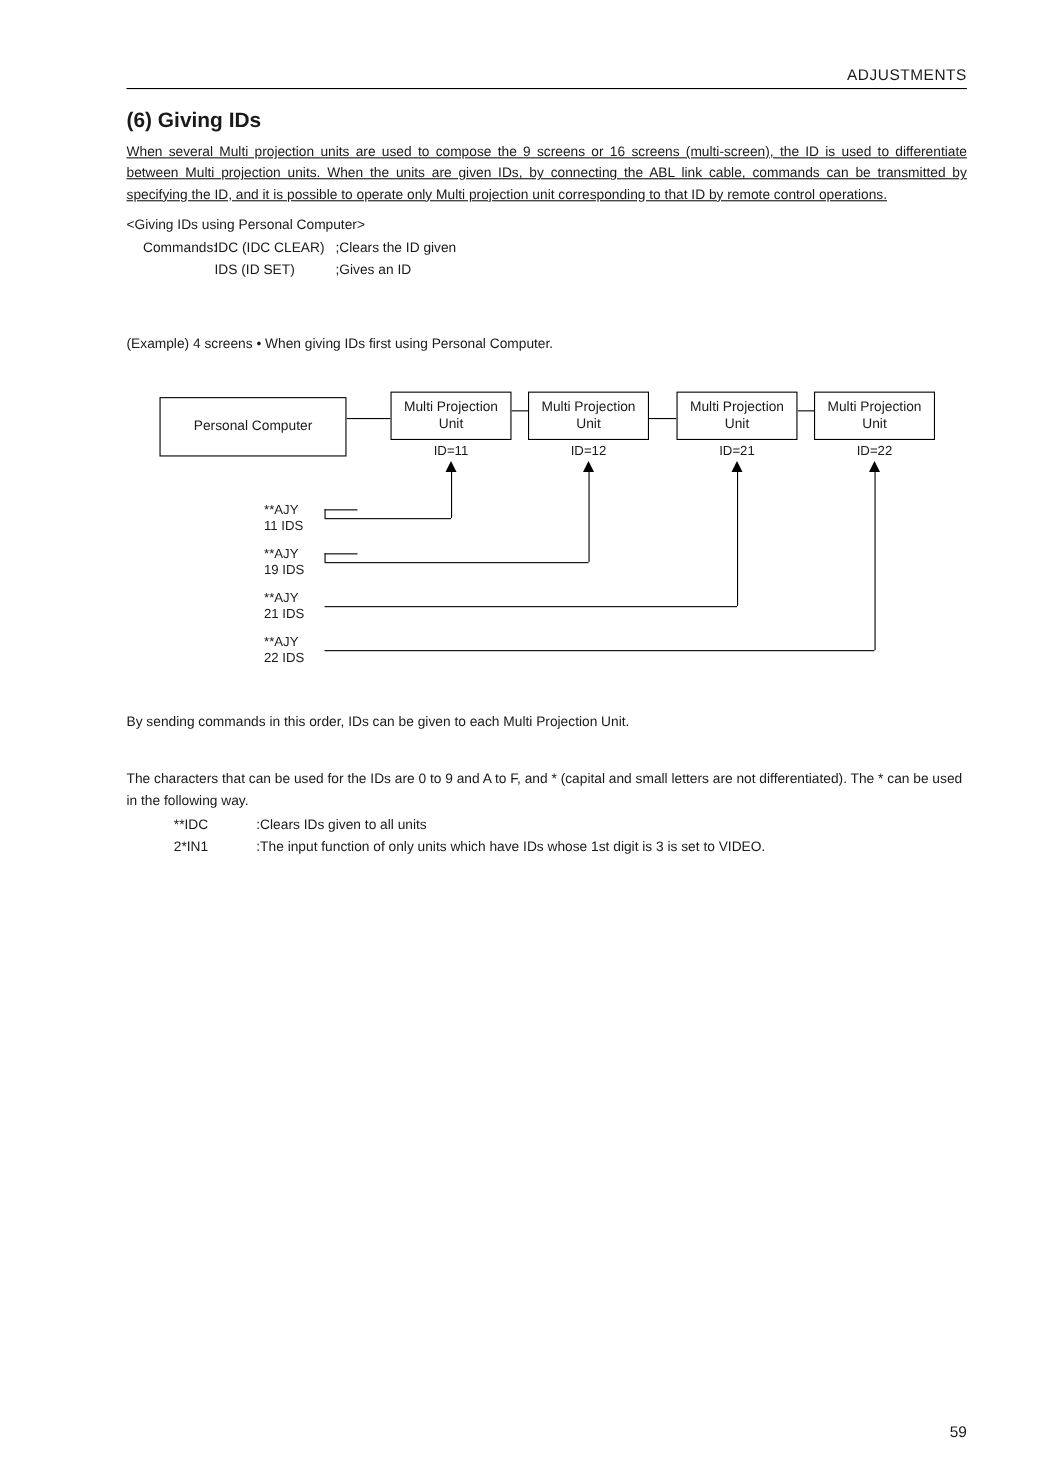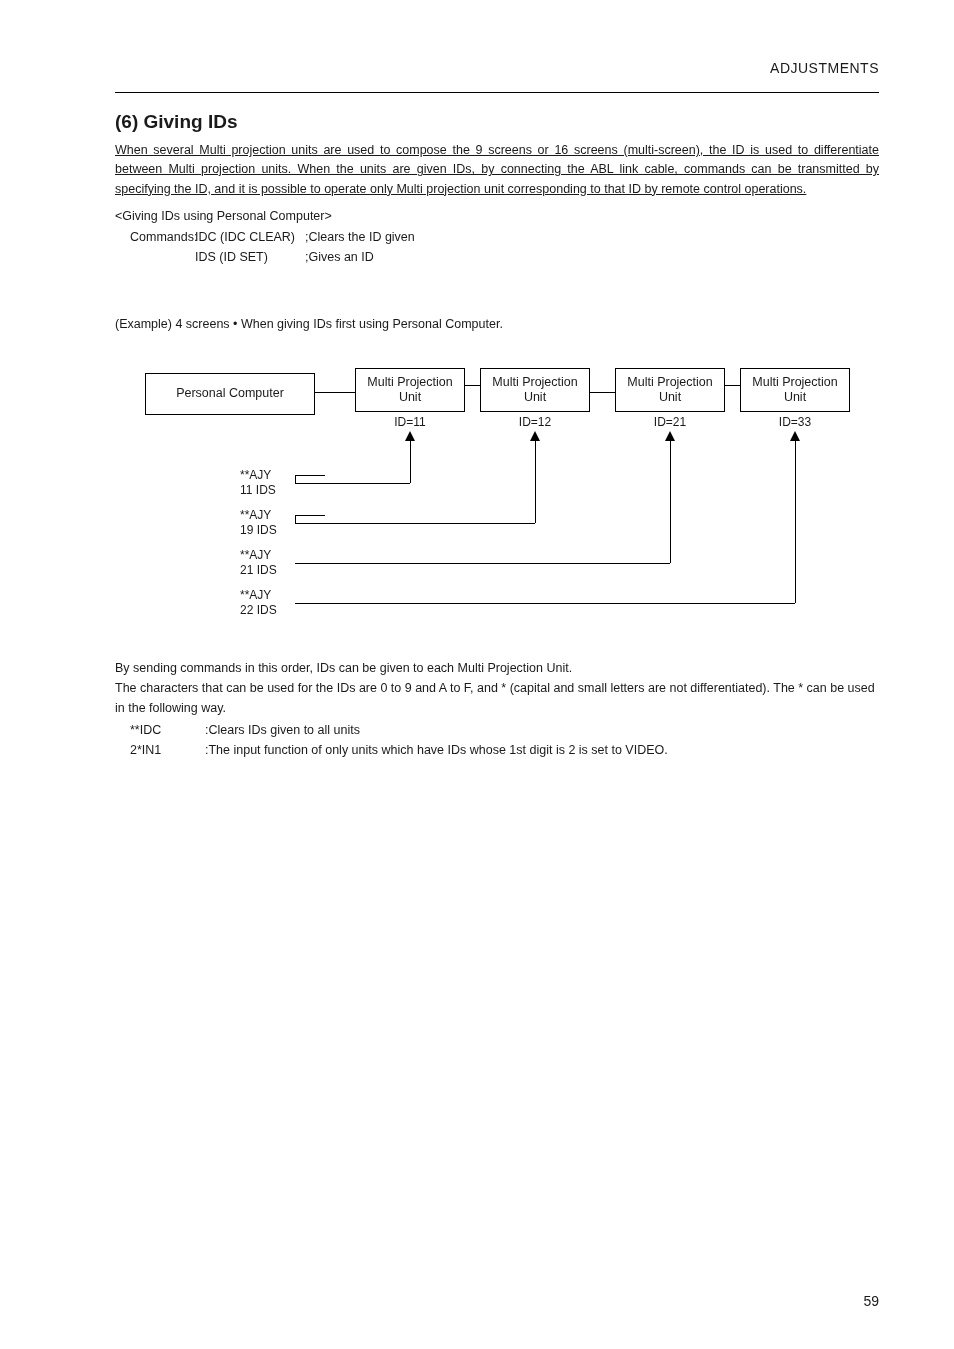--- a/index.html
+++ b/index.html
@@ -13,21 +13,21 @@
     width: 954px;
     height: 1349px;
     box-sizing: border-box;
     padding: 60px 75px 40px 115px;
     position: relative;
   }
   .running-head {
     text-align: right;
     font-size: 14px;
     letter-spacing: 0.5px;
-    padding-bottom: 16px;
+    padding-bottom: 4px;
     border-bottom: 1.5px solid #000;
     margin-bottom: 18px;
   }
   .section-title {
     font-size: 19px;
     font-weight: bold;
     margin-bottom: 8px;
   }
   .body-text {
     font-size: 12.5px;
@@ -70,21 +70,21 @@
     background: #fff;
     font-size: 12.5px;
     display: flex;
     align-items: center;
     justify-content: center;
     text-align: center;
     line-height: 1.25;
     box-sizing: border-box;
     padding: 2px 4px;
   }
-  .pc-box  { left: 0;   top: 10px; width: 170px; height: 42px; }
+  .pc-box  { left: 0;   top: 10px; width: 170px; height: 54px; }
   .u1-box  { left: 210px; top: 5px; width: 110px; height: 44px; }
   .u2-box  { left: 335px; top: 5px; width: 110px; height: 44px; }
   .u3-box  { left: 470px; top: 5px; width: 110px; height: 44px; }
   .u4-box  { left: 595px; top: 5px; width: 110px; height: 44px; }
 
   .idlabel {
     position: absolute;
     top: 52px;
     font-size: 12px;
     width: 110px;
@@ -125,21 +125,21 @@
     width: 1px;
     background: #000;
   }
 
   .closing {
     font-size: 12.5px;
     line-height: 1.6;
   }
   .def-row { display: flex; font-size: 12.5px; line-height: 1.6; }
   .def-indent { width: 15px; flex: 0 0 15px; }
-  .def-term { width: 75px; flex: 0 0 75px; }
+  .def-term { width: 75px; flex: 0 0 75px; margin-left: 28px; }
 
   .page-num {
     position: absolute;
     bottom: 40px;
     right: 75px;
     font-size: 14px;
   }
 </style>
 </head>
 <body>
@@ -183,21 +183,21 @@
 
     <div class="box pc-box">Personal Computer</div>
     <div class="box u1-box">Multi Projection Unit</div>
     <div class="box u2-box">Multi Projection Unit</div>
     <div class="box u3-box">Multi Projection Unit</div>
     <div class="box u4-box">Multi Projection Unit</div>
 
     <div class="idlabel id1">ID=11</div>
     <div class="idlabel id2">ID=12</div>
     <div class="idlabel id3">ID=21</div>
-    <div class="idlabel id4">ID=33</div>
+    <div class="idlabel id4">ID=22</div>
 
     <div class="arrowhead a1"></div>
     <div class="arrowhead a2"></div>
     <div class="arrowhead a3"></div>
     <div class="arrowhead a4"></div>
 
     <div class="vline" style="left:265px; top:78px; height:42px;"></div>
     <div class="vline" style="left:390px; top:78px; height:82px;"></div>
     <div class="vline" style="left:525px; top:78px; height:122px;"></div>
     <div class="vline" style="left:650px; top:78px; height:162px;"></div>
@@ -222,28 +222,28 @@
     <div class="hline" style="left:150px; top:200px; width:375px;"></div>
 
     <div class="cmdlabel" style="left:95px; top:225px;">
       <span>**AJY</span><br><span>22 IDS</span>
     </div>
     <div class="hline" style="left:150px; top:240px; width:500px;"></div>
 
   </div>
 
   <div class="closing">By sending commands in this order, IDs can be given to each Multi Projection Unit.</div>
-  <div class="closing" style="margin-bottom:2px;">The characters that can be used for the IDs are 0 to 9 and A to F, and * (capital and small letters are not differentiated). The * can be used in the following way.</div>
+  <div class="closing" style="margin-bottom:2px;margin-top:32px;">The characters that can be used for the IDs are 0 to 9 and A to F, and * (capital and small letters are not differentiated). The * can be used in the following way.</div>
 
   <div class="def-row">
     <span class="def-indent"></span>
     <span class="def-term">**IDC</span>
     <span>:Clears IDs given to all units</span>
   </div>
   <div class="def-row">
     <span class="def-indent"></span>
     <span class="def-term">2*IN1</span>
-    <span>:The input function of only units which have IDs whose 1st digit is 2 is set to VIDEO.</span>
+    <span>:The input function of only units which have IDs whose 1st digit is 3 is set to VIDEO.</span>
   </div>
 
   <div class="page-num">59</div>
 
 </div>
 
 </body></html>

